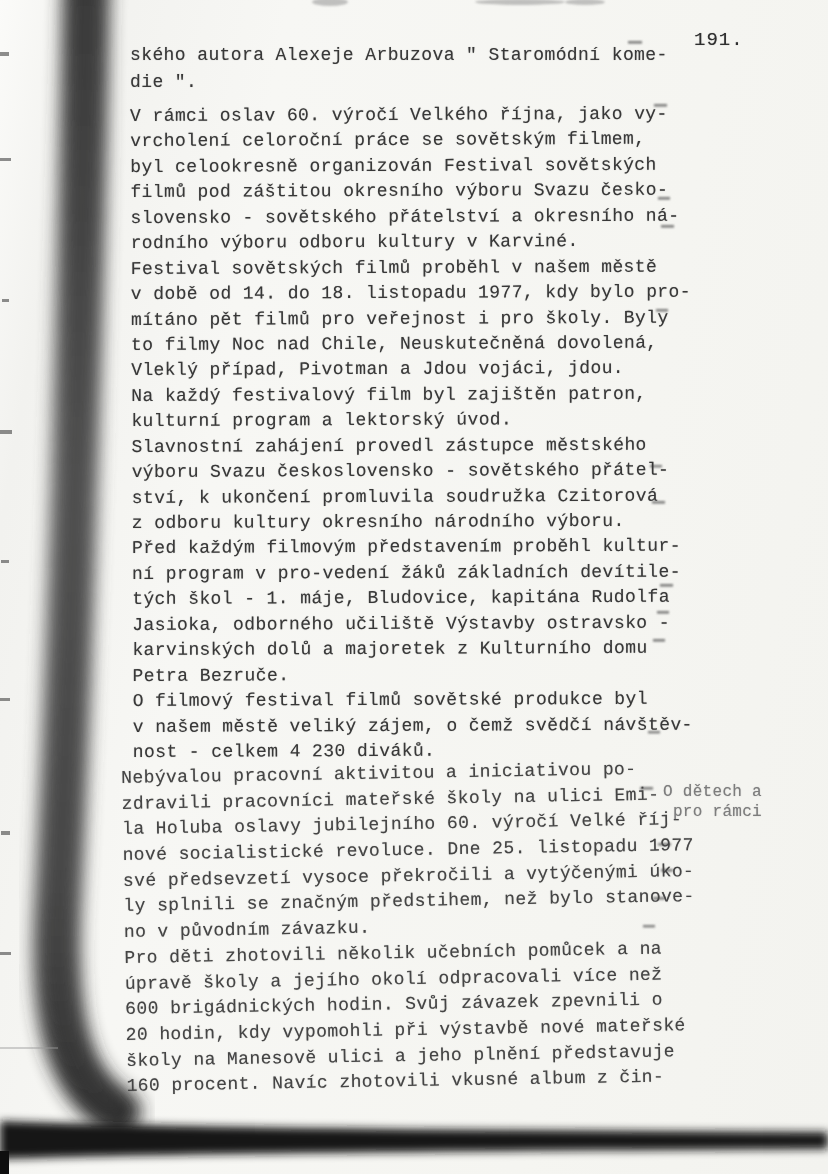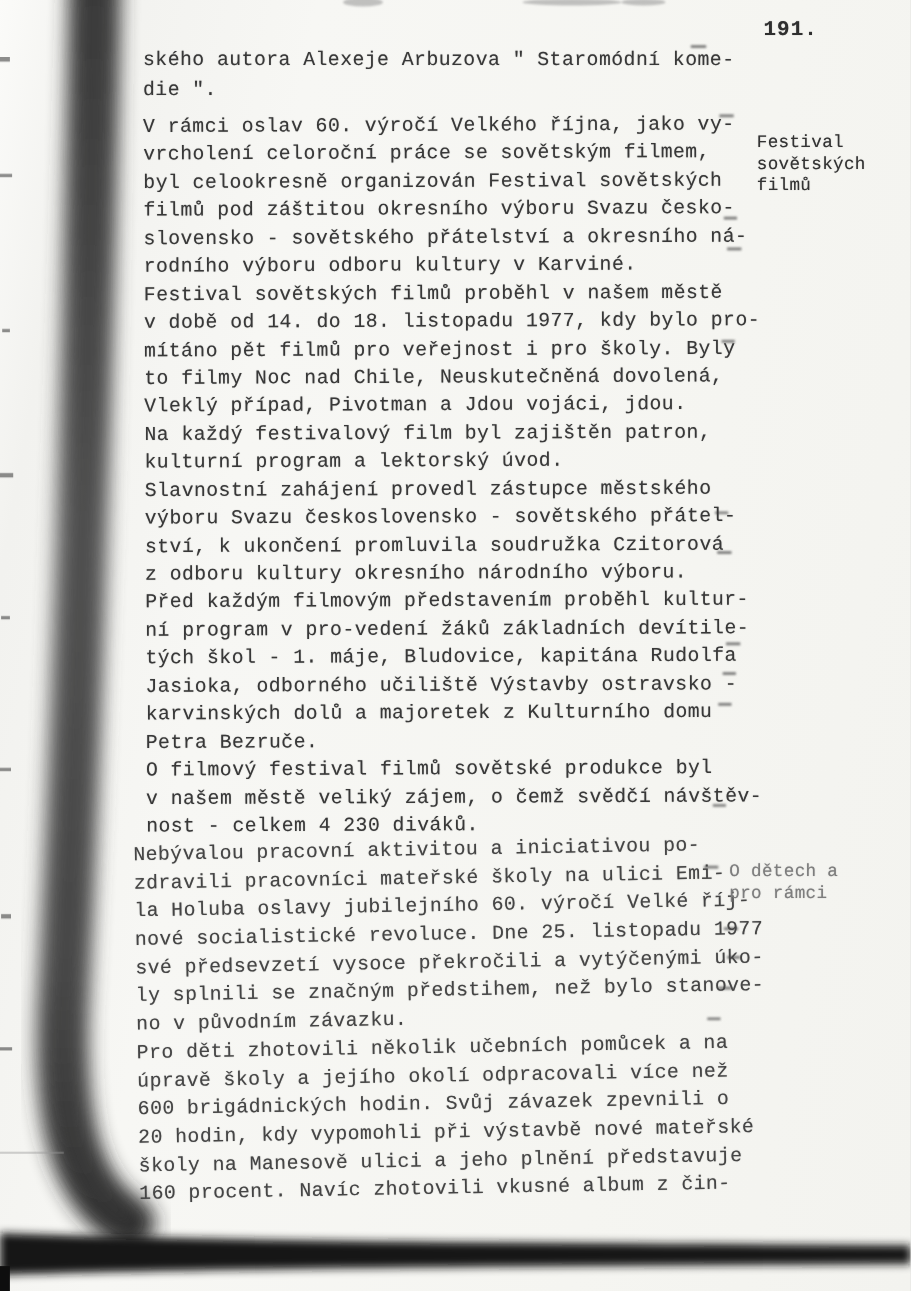--- a/index.html
+++ b/index.html
@@ -3,37 +3,36 @@
 <meta charset="utf-8">
 <style>
   html,body{margin:0;padding:0;background:#dddddb;}
   .page{
     position:relative;width:828px;height:1174px;overflow:hidden;
     background:linear-gradient(100deg,#fbfbf9 0%,#f2f2ef 9%,#f7f7f4 28%,#f5f5f1 70%,#f3f3ef 100%);
     font-family:"Liberation Mono","DejaVu Sans Mono",monospace;
   }
   .binding{position:absolute;left:0;top:0;}
   .page-number{
-    position:absolute;left:694px;top:16px;
+    position:absolute;left:694px;top:29px;
     font-size:19px;letter-spacing:1px;color:#2f2f2f;
     text-shadow:0 0 0.8px rgba(47,47,47,.6);
-    font-weight:bold;
   }
   .para{position:absolute;color:#383838;font-size:18px;letter-spacing:0.4px;
     text-shadow:0 0 1px rgba(56,56,56,.45);}
   .para .tline{white-space:pre;line-height:25.45px;height:25.45px;}
   .para-a{left:130px;top:42px;}
   .para-a .tline{line-height:27px;height:27px;}
   .para-b{left:130px;top:104px;transform:rotate(-0.25deg);transform-origin:left top;}
   .para-c{left:121px;top:766px;transform:rotate(-1deg);transform-origin:left top;color:#454545;}
   .para-c .tline{line-height:25.7px;height:25.7px;}
   .mnote{position:absolute;font-size:16px;letter-spacing:0.3px;}
   .mnote .tline{white-space:pre;line-height:19.5px;height:19.5px;}
   .mnote-1{left:688px;top:121px;color:#333333;text-shadow:0 0 0.8px rgba(51,51,51,.5);}
-  .mnote-2{left:663px;top:783px;color:#7d7d7d;text-shadow:0 0 1px rgba(125,125,125,.6);}
+  .mnote-2{left:663px;top:783px;color:#7d7d7d;text-shadow:0 0 1px rgba(125,125,125,.6);text-align:right;}
 </style>
 </head>
 <body>
 
 <div class="page">
 
   <svg class="binding" width="828" height="1174" viewBox="0 0 828 1174">
     <defs>
       <linearGradient id="vg" x1="0" y1="0" x2="0" y2="1">
         <stop offset="0" stop-color="#2e2e2e"></stop>
@@ -140,24 +139,19 @@
       <div class="tline">ly splnili se značným předstihem, než bylo stanove-</div>
       <div class="tline">no v původním závazku.</div>
       <div class="tline">Pro děti zhotovili několik učebních pomůcek a na</div>
       <div class="tline">úpravě školy a jejího okolí odpracovali více než</div>
       <div class="tline">600 brigádnických hodin. Svůj závazek zpevnili o</div>
       <div class="tline">20 hodin, kdy vypomohli při výstavbě nové mateřské</div>
       <div class="tline">školy na Manesově ulici a jeho plnění představuje</div>
       <div class="tline">160 procent. Navíc zhotovili vkusné album z čin-</div>
     </div>
 
-  <div class="mnote mnote-1">
-      <div class="tline">Festival</div>
-      <div class="tline">sovětských</div>
-      <div class="tline">filmů</div>
-    </div>
 
   <div class="mnote mnote-2">
       <div class="tline">O dětech a</div>
       <div class="tline">pro rámci</div>
     </div>
 
 </div>
 
 </body></html>

